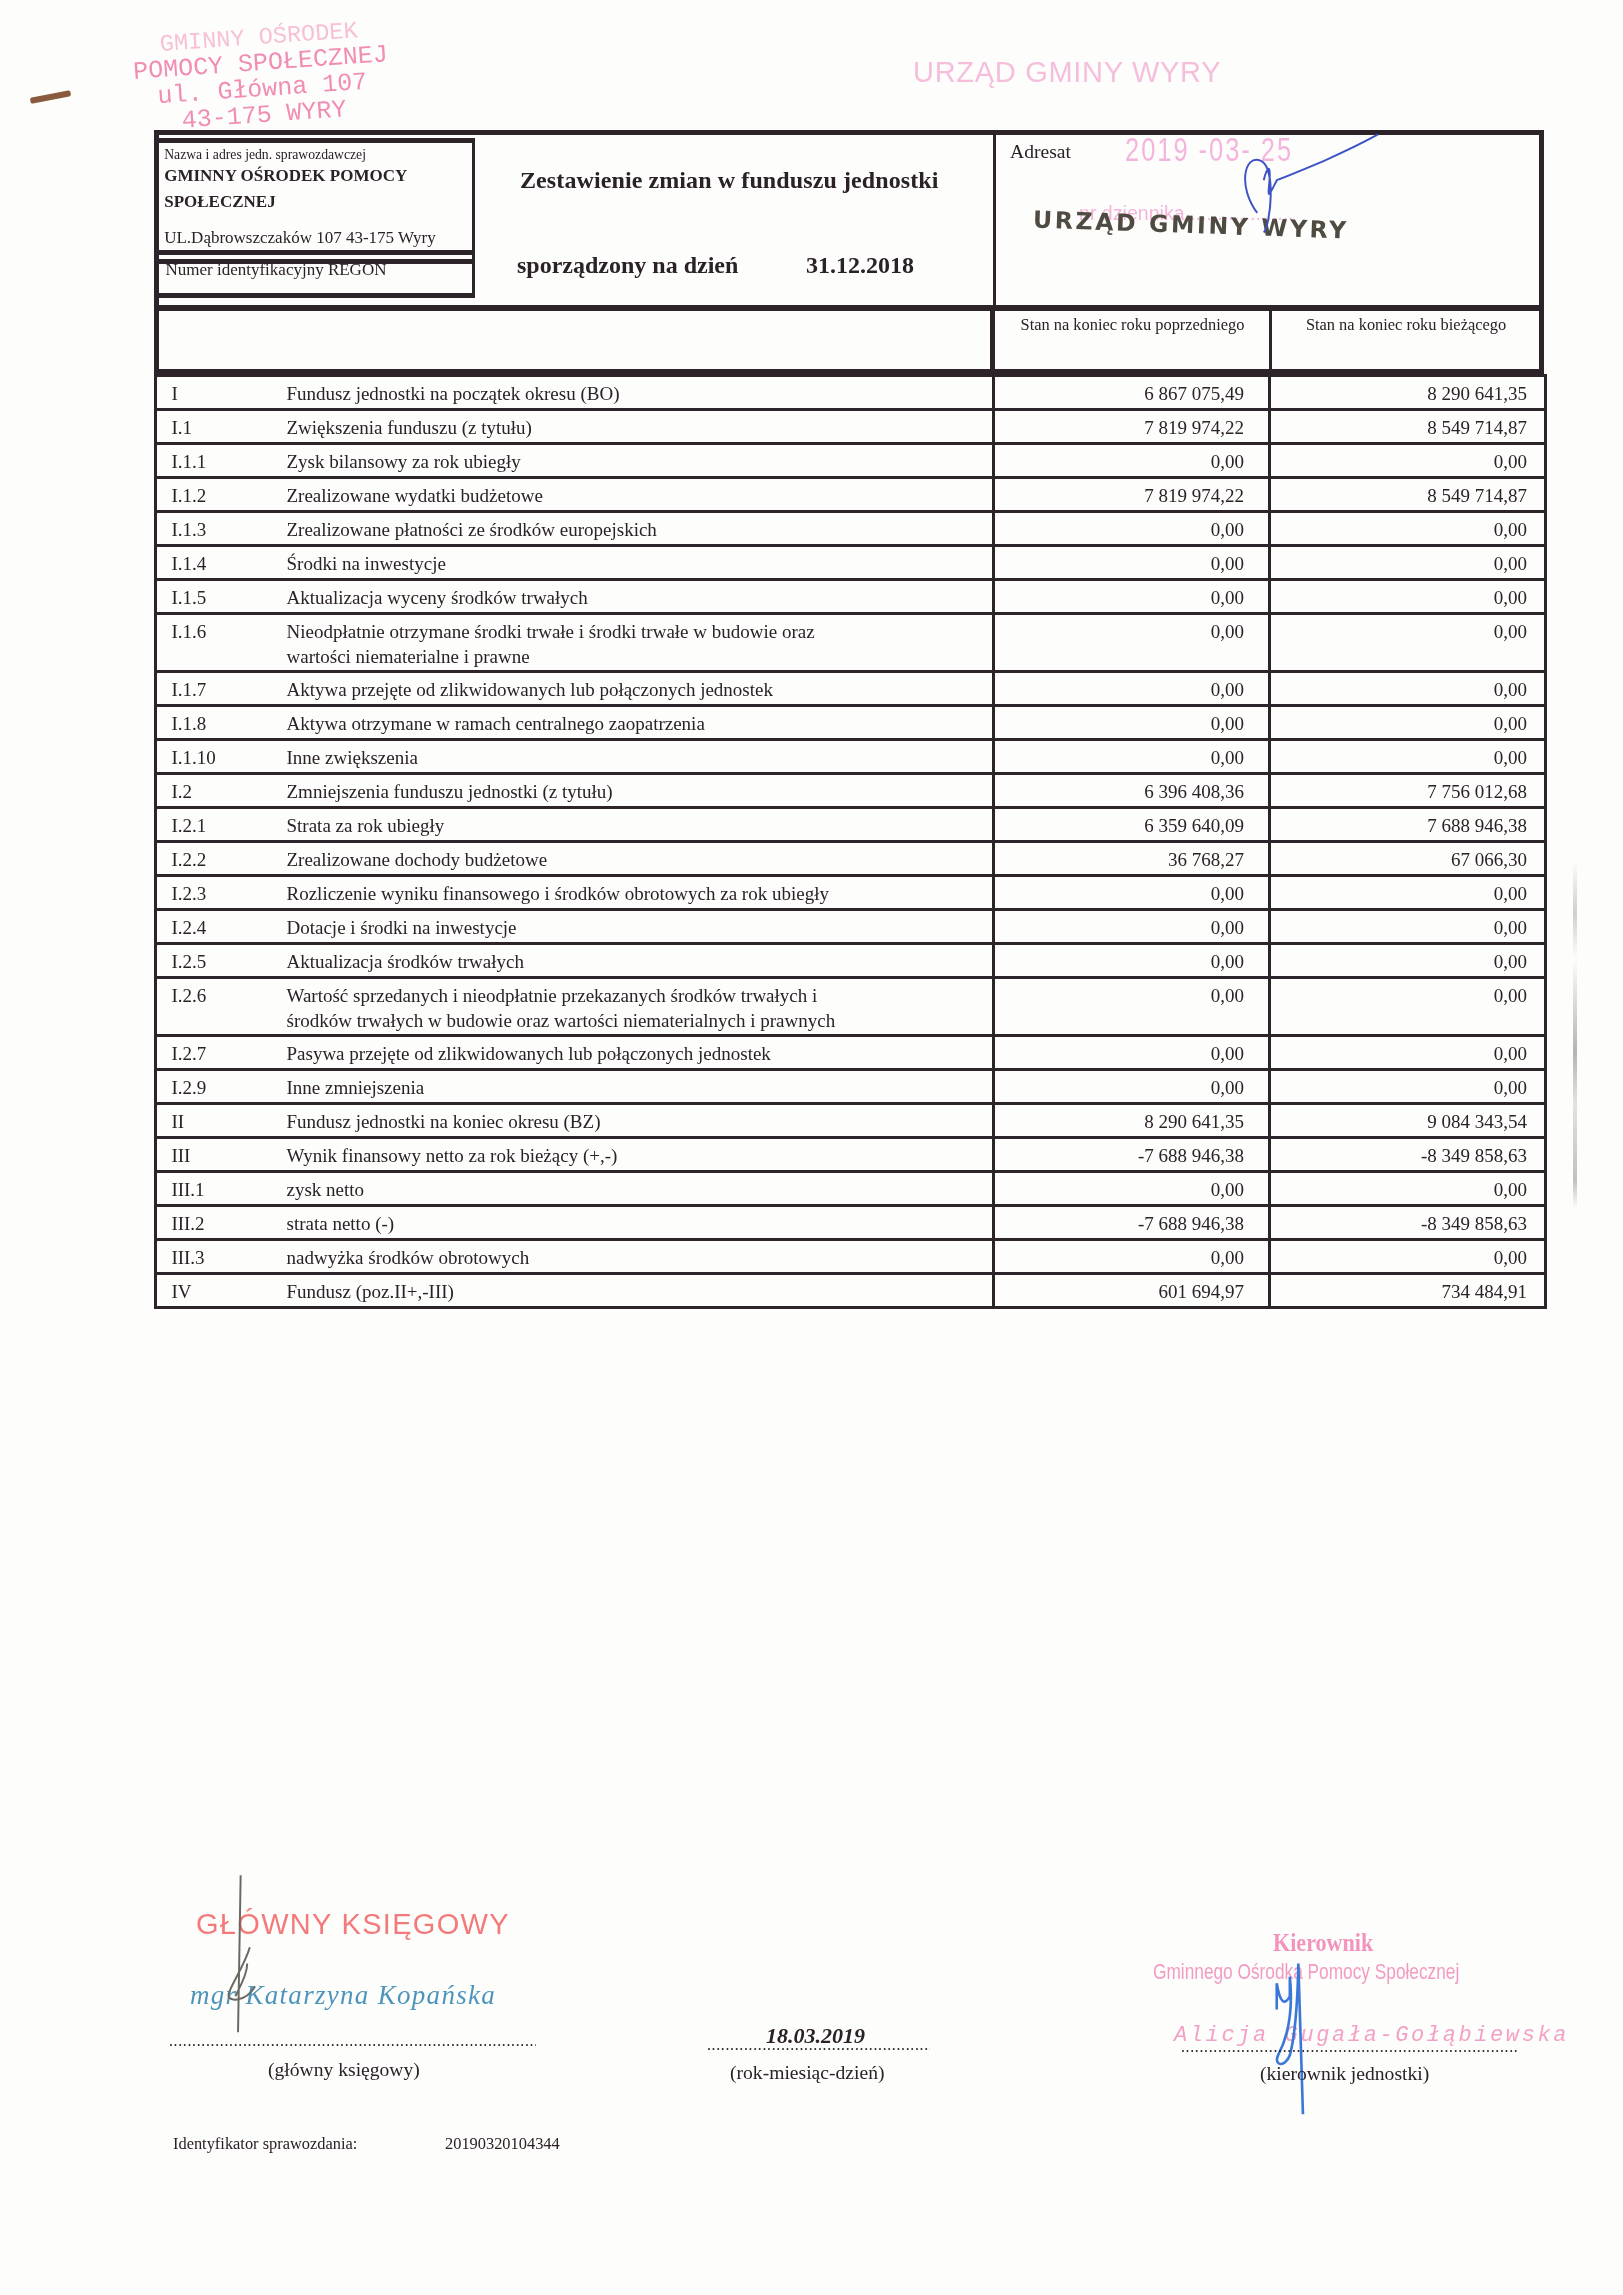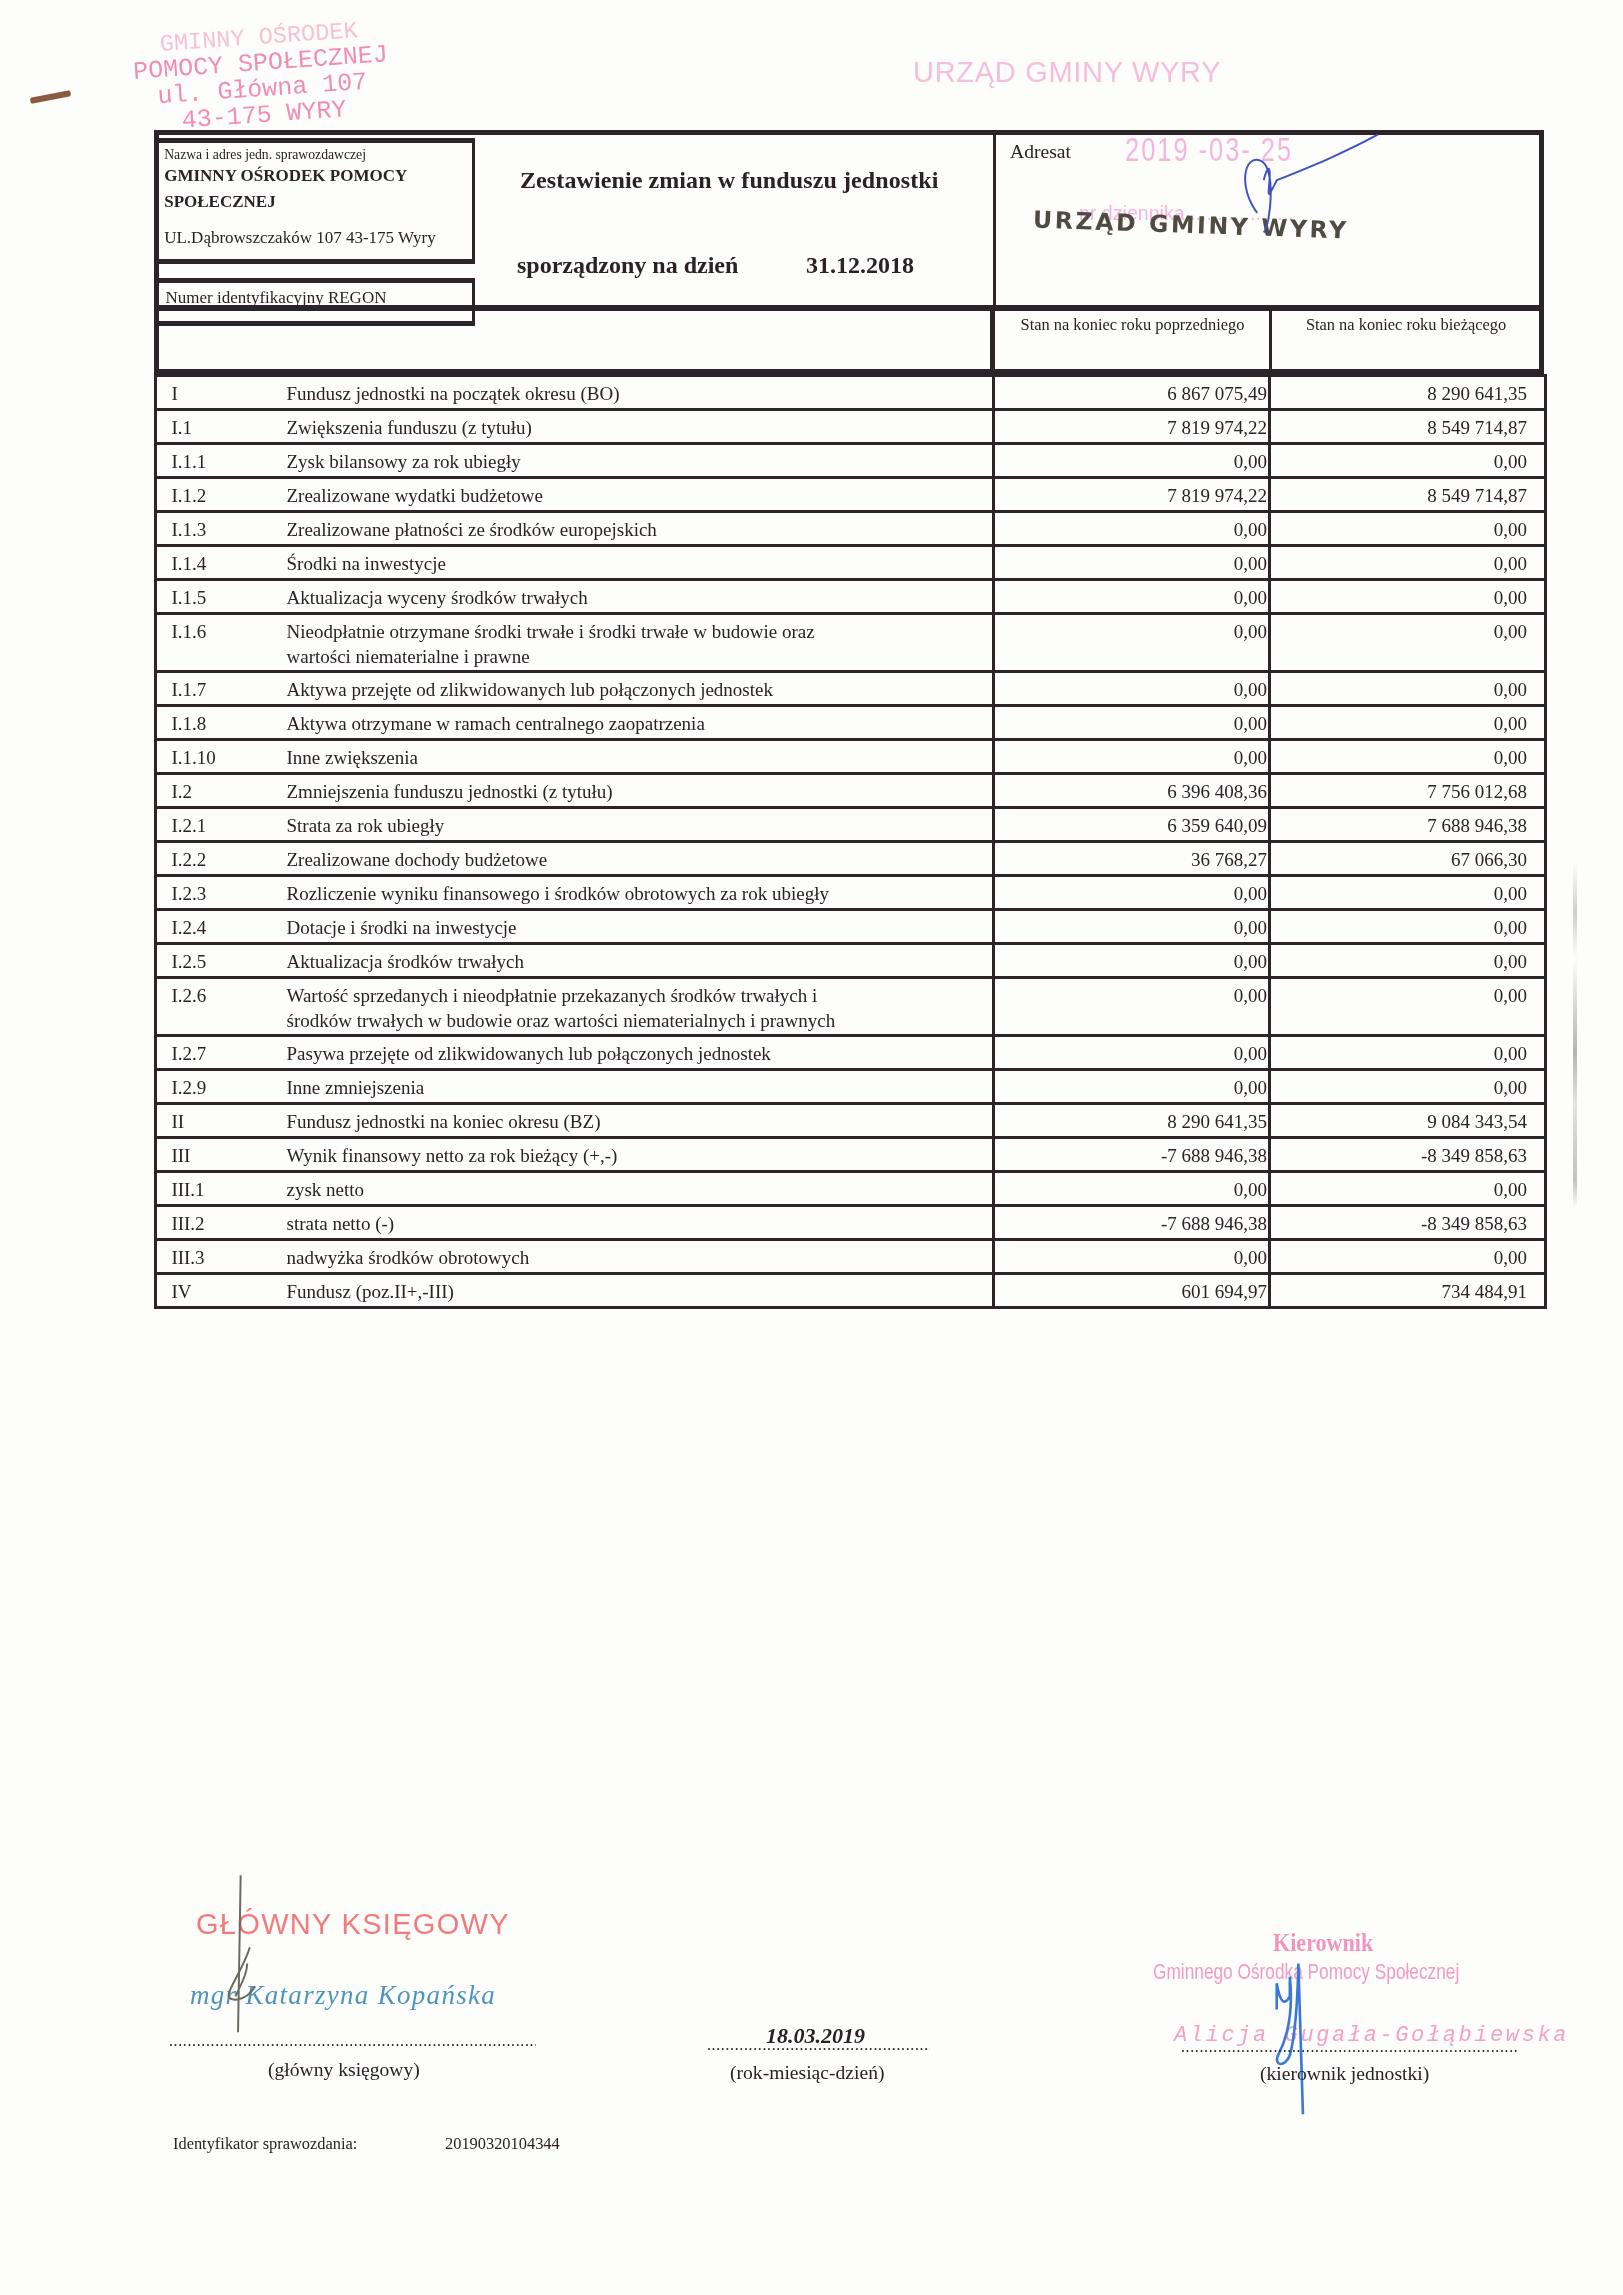--- a/index.html
+++ b/index.html
@@ -26,21 +26,21 @@
     transform: rotate(-11deg); border-radius: 2px;
   }
   .stamp-urzad {
     left: 913px; top: 56px; font-size: 29px; letter-spacing: 0.7px;
     font-family: "Liberation Sans", "DejaVu Sans", sans-serif; color: #f3a4cf; opacity: .7;
   }
 
   
   .hdr { left: 154px; top: 130px; width: 1390px; height: 181px; border: 5.2px solid #2c2428; box-sizing: border-box; }
   .hdr-left-top { left: 154px; top: 130px; width: 321px; height: 126px; border: 5.2px solid #2c2428; border-right: 3.3px solid #2c2428; box-sizing: border-box; padding: 3.9px 5.2px; margin-top: 8px; }
-  .hdr-left-bot { left: 154px; top: 250px; width: 321px; height: 48px; border: 5.2px solid #2c2428; border-right: 3.3px solid #2c2428; box-sizing: border-box; padding: 3.9px 6.5px; margin-top: 28px; }
+  .hdr-left-bot { left: 154px; top: 250px; width: 321px; height: 48px; border: 5.2px solid #2c2428; border-right: 3.3px solid #2c2428; box-sizing: border-box; padding: 3.9px 6.5px; }
   .hdr-mid { left: 472px; top: 130px; width: 524px; height: 181px; border-top: 5.2px solid #2c2428; border-bottom: 5.2px solid #2c2428; border-right: 3.3px solid #2c2428; box-sizing: border-box; }
   .small-label { font-size: 13.7px; line-height: 15.7px; }
   .org-line { font-size: 17px; line-height: 26px; font-weight: bold; }
   .addr-line { font-size: 17px; margin-top: 13px; white-space: nowrap; }
   .regon-label { font-size: 17px; line-height: 21px; }
   .title { left: 520px; top: 139px; font-size: 24px; font-weight: bold; letter-spacing: 0.1px; margin-top: 28px; }
   .subtitle { left: 517px; top: 252px; font-size: 24px; font-weight: bold; }
   .report-date { left: 806px; top: 252px; font-size: 24px; font-weight: bold; }
   .adresat-label { left: 1010px; top: 141px; font-size: 19.6px; }
   .stamp-date { left: 1125px; top: 130px; font-size: 34px; font-family: "Liberation Sans", "DejaVu Sans", sans-serif; color: #f07ac6; opacity: .55; transform: scaleX(.75); transform-origin: left; letter-spacing: 2.6px; }
@@ -59,21 +59,21 @@
   .data-table {
     left: 154px; top: 374px; width: 1390px; border-collapse: collapse;
     border: 3.3px solid #2c2428; table-layout: fixed;
   }
   .data-table td {
     border-bottom: 3.3px solid #2c2428; font-size: 19px; line-height: 26px;
     vertical-align: top; padding: 3.9px 0 0 0;
   }
   .data-table td.code { width: 131px; padding-left: 14.4px; box-sizing: border-box; border-right: none; }
   .data-table td.desc { width: 707px; padding-left: 0; box-sizing: border-box; border-right: 3.3px solid #2c2428; }
-  .data-table td.num { width: 276px; text-align: right; padding-right: 1px; box-sizing: border-box; border-right: 3.3px solid #2c2428; }
+  .data-table td.num { width: 276px; text-align: right; padding-right: 24px; box-sizing: border-box; border-right: 3.3px solid #2c2428; }
   .data-table td.num.last { border-right: none; padding-right: 17px; }
   .data-table tr.single td { height: 34px; }
   .data-table tr.double td { height: 58px; }
   .data-table .desc span.wrap { display: block; line-height: 25px; }
   .scan-shadow { right: 47px; top: 861px; width: 3.9px; height: 347px;
     background: linear-gradient(to bottom, rgba(120,120,120,0) 0%, rgba(120,120,120,.35) 15%, rgba(120,120,120,0) 28%, rgba(120,120,120,.55) 55%, rgba(120,120,120,.2) 70%, rgba(120,120,120,.45) 92%, rgba(120,120,120,0) 100%); }
 
   
   .stamp-accountant-title { left: 196px; top: 1908px; font-size: 29px; font-family: "Liberation Sans", "DejaVu Sans", sans-serif; color: #ef4444; opacity: .7; letter-spacing: 1.3px; }
   .stamp-accountant-name { left: 190px; top: 1980px; font-size: 27px; font-style: italic; color: #0369a1; opacity: .7; letter-spacing: 1.3px; }

